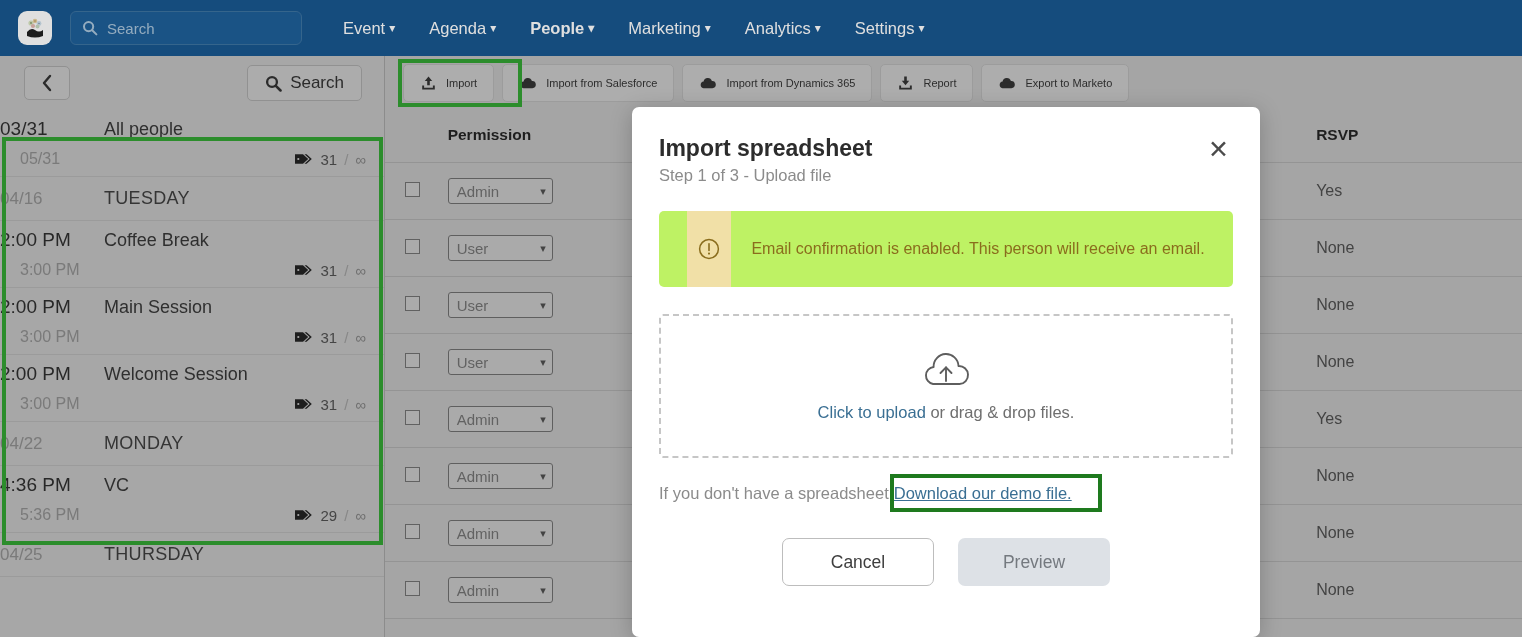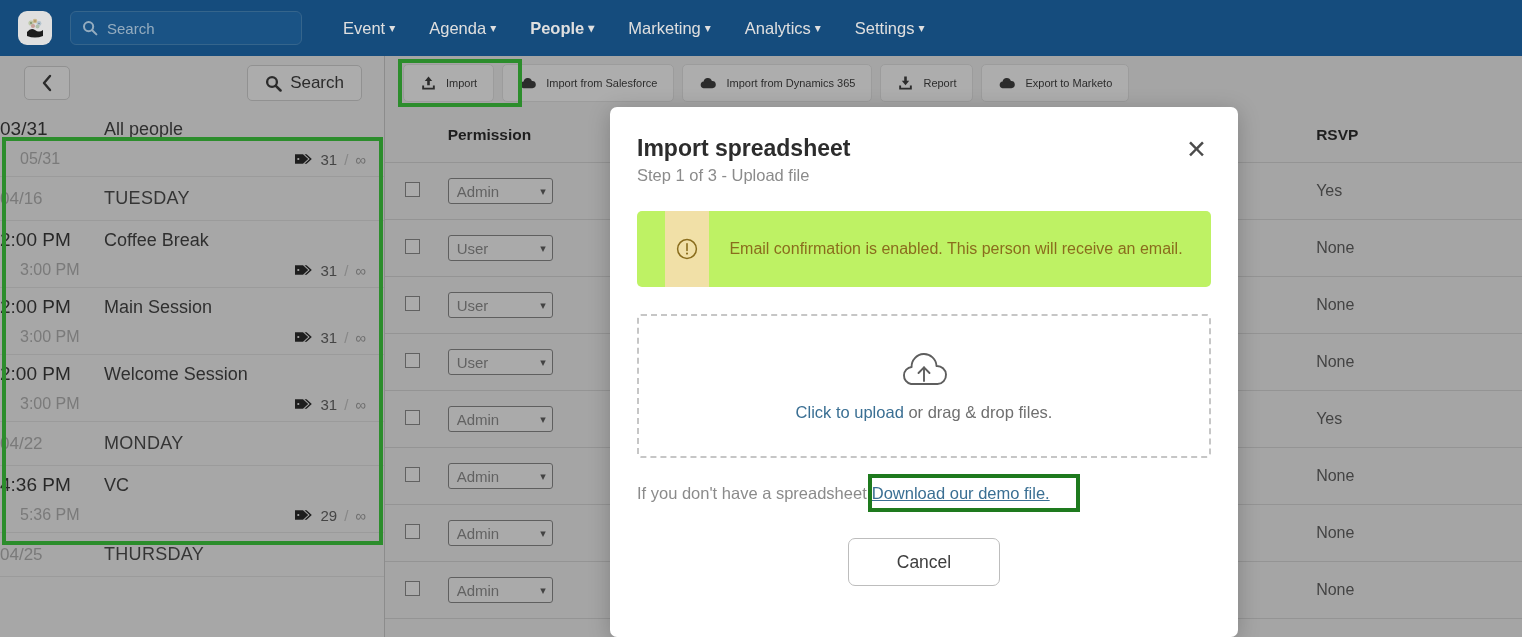--- a/index.html
+++ b/index.html
@@ -159,21 +159,21 @@
   .perm-select .cv { font-size: 11px; color: #4a4a4a; }
 
   
   .overlay {
     position: absolute; top: 0; left: 0; width: 1522px; height: 637px;
     background: rgba(30,30,30,0.14); z-index: 10;
   }
 
   
   .modal {
-    position: absolute; left: 610px; top: 107px;
+    position: absolute; left: 632px; top: 107px;
     width: 628px; height: 530px;
     background: #ffffff; border-radius: 7px;
     z-index: 20;
     padding: 28px 27px 0 27px;
     box-shadow: 0 4px 22px rgba(0,0,0,.22);
   }
   .modal-title-row { display: flex; align-items: flex-start; }
   .modal-title { font-size: 23px; font-weight: bold; color: #2c2c2c; }
   .modal-sub { font-size: 16.5px; color: #8b8b8b; margin-top: 4px; }
   .modal-close {
@@ -636,16 +636,17 @@
     </div>
 
     <div class="demo-row">
       <span>If you don't have a spreadsheet</span>
       <span class="demo-link">Download our demo file.</span>
       <div class="green-box-demo"></div>
     </div>
 
     <div class="modal-actions">
       <div class="btn-cancel">Cancel</div>
+      <div class="btn-preview">Preview</div>
     </div>
   </div>
 
 </div>
 
 </body></html>

